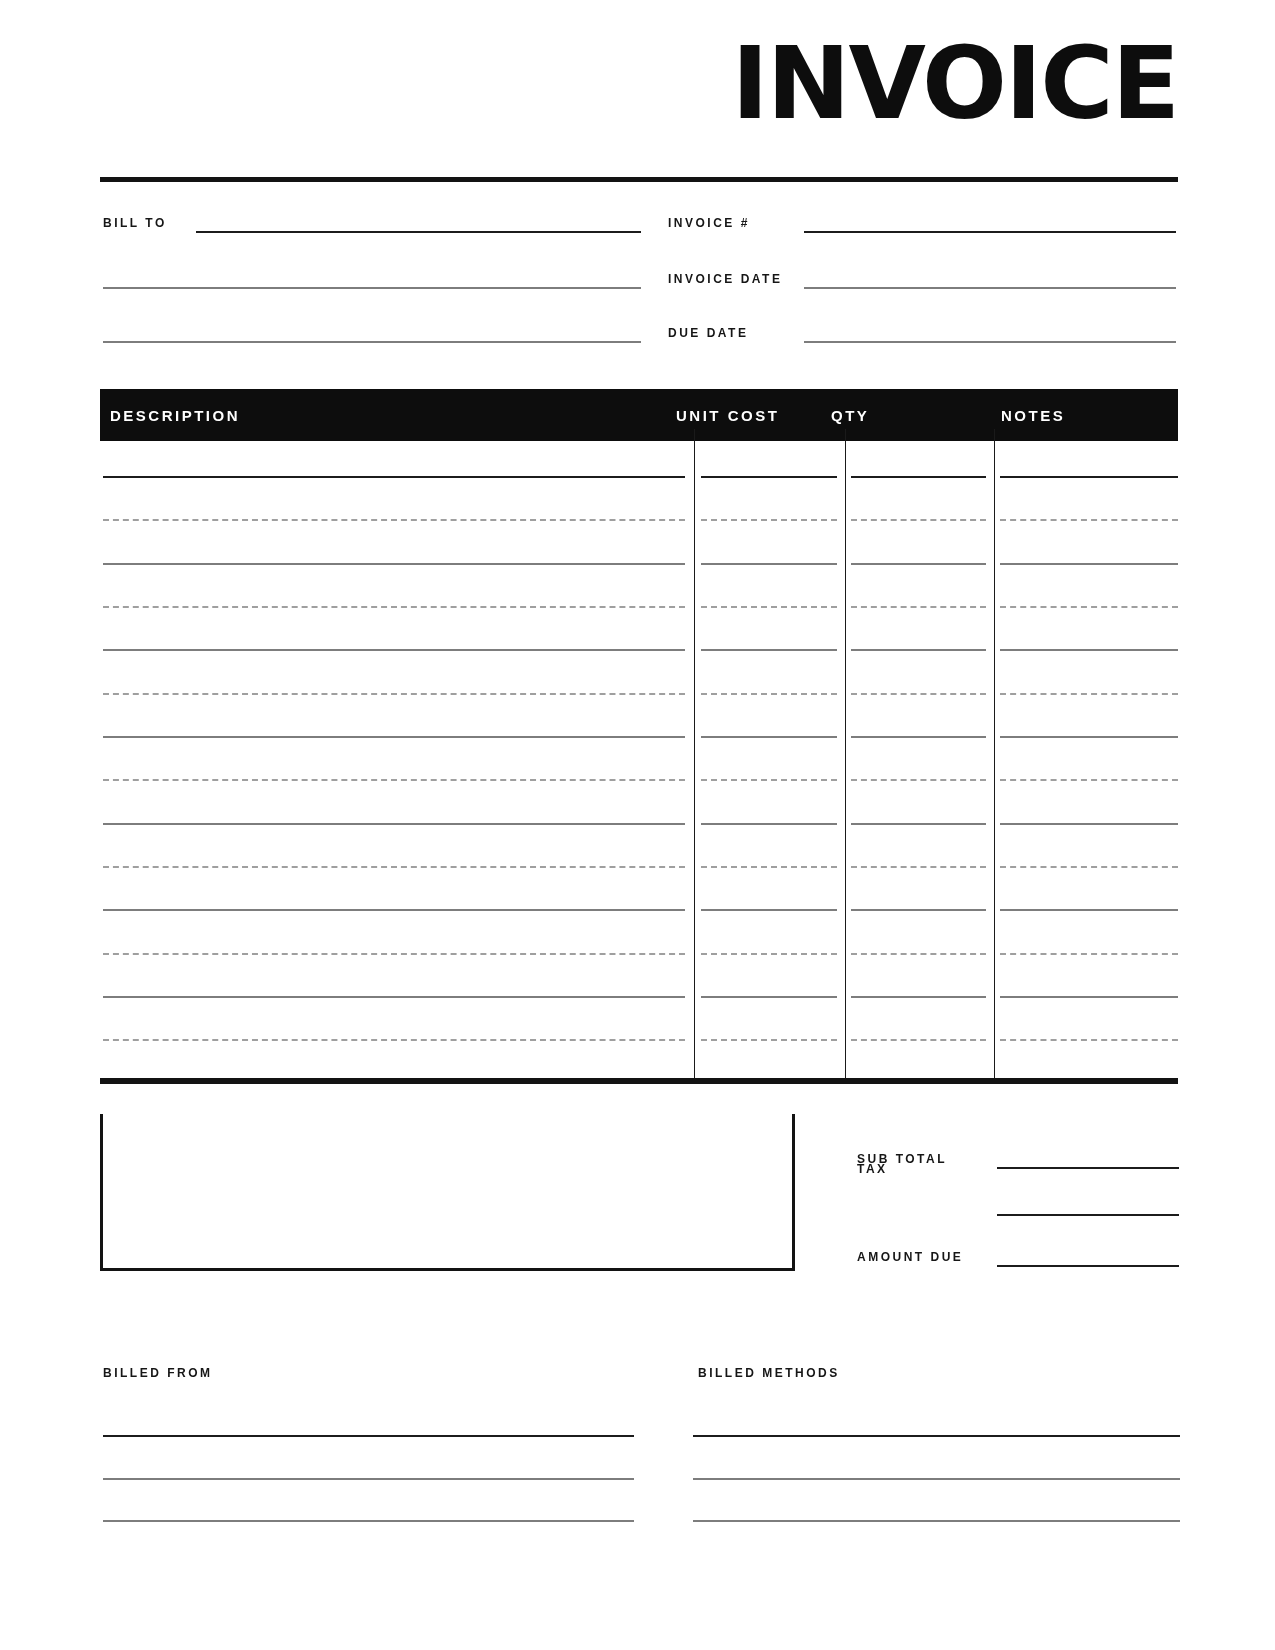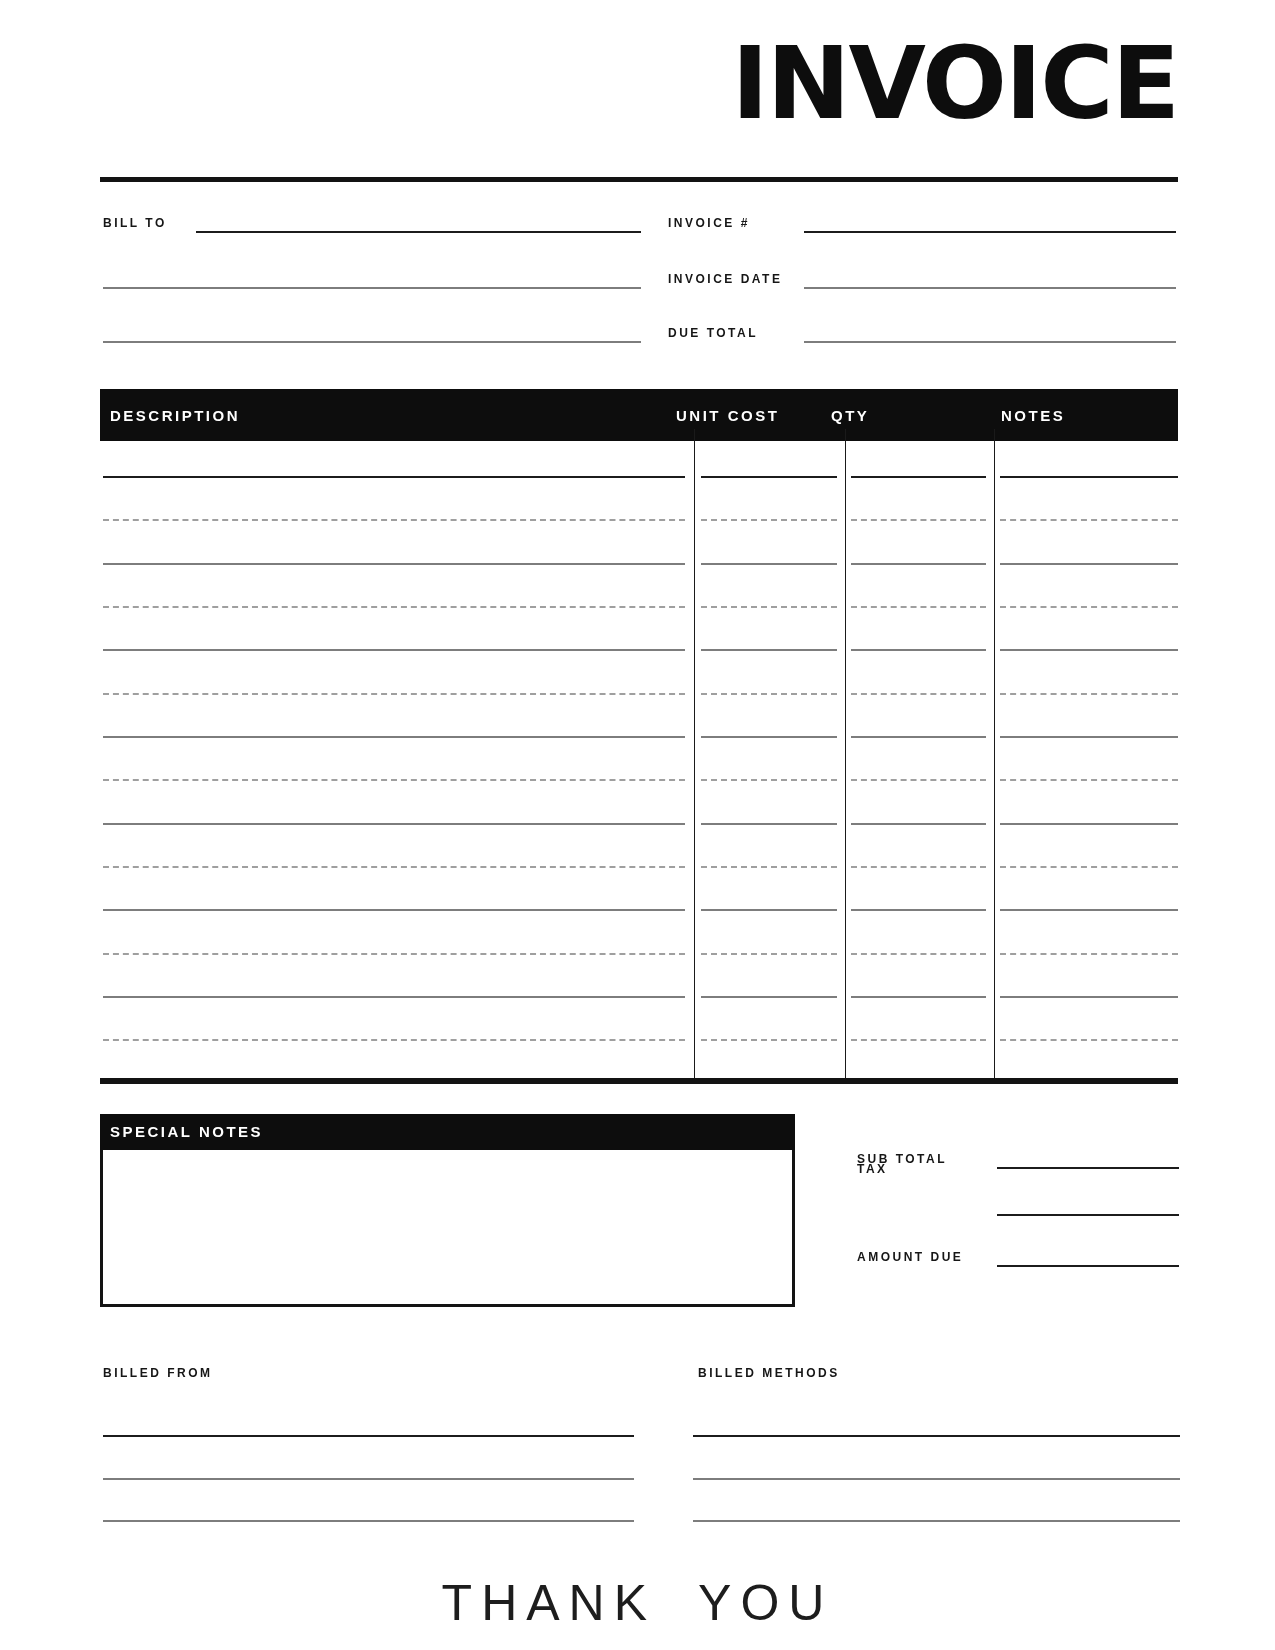--- a/index.html
+++ b/index.html
@@ -46,21 +46,21 @@
 
   <div class="lbl" style="left:103px;top:214px;">BILL TO</div>
   <div class="fill first" style="left:196px;top:231px;width:445px;"></div>
   <div class="fill" style="left:103px;top:287px;width:538px;"></div>
   <div class="fill" style="left:103px;top:341px;width:538px;"></div>
 
   <div class="lbl" style="left:668px;top:214px;">INVOICE #</div>
   <div class="fill first" style="left:804px;top:231px;width:372px;"></div>
   <div class="lbl" style="left:668px;top:270px;">INVOICE DATE</div>
   <div class="fill" style="left:804px;top:287px;width:372px;"></div>
-  <div class="lbl" style="left:668px;top:324px;">DUE TOTAL</div>
+  <div class="lbl" style="left:668px;top:324px;">DUE DATE</div>
   <div class="fill" style="left:804px;top:341px;width:372px;"></div>
 
   <div class="thead">
     <span class="col" style="left:10px;">DESCRIPTION</span>
     <span class="col" style="left:576px;">UNIT COST</span>
     <span class="col" style="left:731px;">QTY</span>
     <span class="col" style="left:901px;">NOTES</span>
   </div>
 
   <div class="vsep" style="left:694px;"></div>
@@ -122,36 +122,34 @@
       <div class="row-seg seg-solid" style="left: 1000px; top: 995.96px; width: 178px;"></div>
       <div class="row-seg seg-dashed" style="left: 103px; top: 1039.29px; width: 582px;"></div>
       <div class="row-seg seg-dashed" style="left: 701px; top: 1039.29px; width: 136px;"></div>
       <div class="row-seg seg-dashed" style="left: 851px; top: 1039.29px; width: 135px;"></div>
       <div class="row-seg seg-dashed" style="left: 1000px; top: 1039.29px; width: 178px;"></div>
     </div>
 
   <div class="rule-thick" style="left:100px;top:1078px;width:1078px;height:6px;"></div>
 
   <div class="notes">
-    <div class="notes-bar">SPECIAL NOTES</div>
     <div class="notes-body"></div>
   </div>
 
   <div class="lbl" style="left:857px;top:1150px;">SUB TOTAL</div>
   <div class="fill thin" style="left:997px;top:1167px;width:182px;"></div>
   <div class="lbl" style="left:857px;top:1160px;">TAX</div>
   <div class="fill thin" style="left:997px;top:1214px;width:182px;"></div>
   <div class="lbl" style="left:857px;top:1248px;">AMOUNT DUE</div>
   <div class="fill thin" style="left:997px;top:1265px;width:182px;"></div>
 
   <div class="lbl" style="left:103px;top:1364px;">BILLED FROM</div>
   <div class="fill first" style="left:103px;top:1435px;width:531px;"></div>
   <div class="fill" style="left:103px;top:1478px;width:531px;"></div>
   <div class="fill" style="left:103px;top:1520px;width:531px;"></div>
 
   <div class="lbl" style="left:698px;top:1364px;">BILLED METHODS</div>
   <div class="fill first" style="left:693px;top:1435px;width:487px;"></div>
   <div class="fill" style="left:693px;top:1478px;width:487px;"></div>
   <div class="fill" style="left:693px;top:1520px;width:487px;"></div>
 
-  <div class="thanks">THANK YOU</div>
 
 </div>
 
 </body></html>

